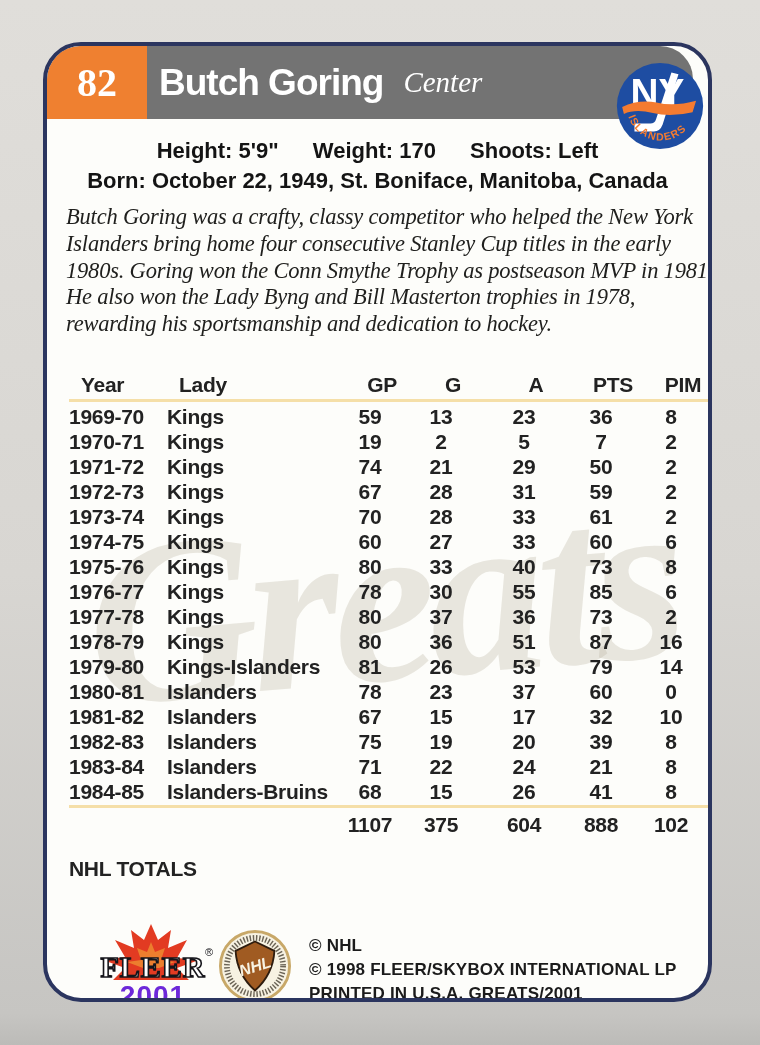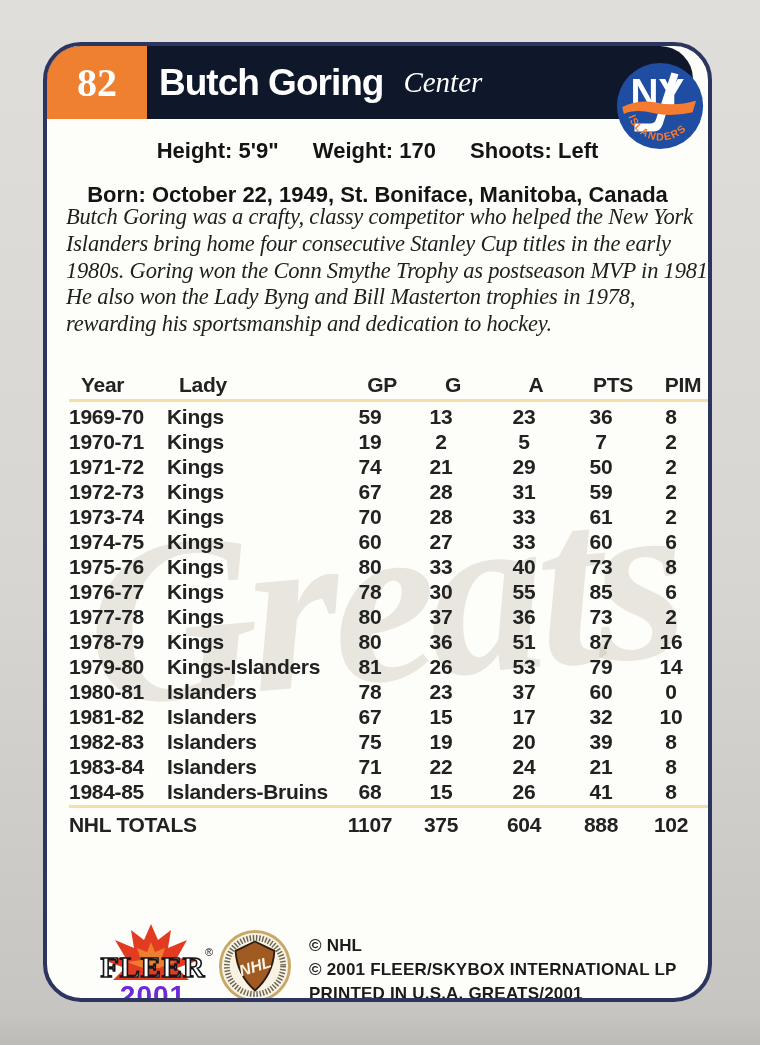--- a/index.html
+++ b/index.html
@@ -9,21 +9,21 @@
     font-family:"Liberation Sans",sans-serif;
   }
   .card{
     position:absolute;left:43px;top:42px;width:669px;height:960px;
     background:#fdfdfa;border:4px solid #2b355f;border-radius:38px;
     overflow:hidden;box-sizing:border-box;
   }
   
   .header{
     position:absolute;left:0;top:0;right:15px;height:73px;
-    background:#0f172a;border-radius:33px 33px 0 0;
+    background:#737373;border-radius:33px 33px 0 0;
   }
   .numbox{
     position:absolute;left:0;top:0;width:100px;height:73px;
     background:#ef8030;border-radius:33px 0 0 0;
     display:flex;align-items:center;justify-content:center;
   }
   .numbox span{
     font-family:"Liberation Serif",serif;font-weight:bold;
     font-size:40px;color:#ffffff;
   }
@@ -38,21 +38,21 @@
   .ppos{
     font-family:"Liberation Serif",serif;font-weight:normal;font-style:italic;
     font-size:29px;color:#ffffff;margin-left:20px;
   }
   .teamlogo{position:absolute;left:569px;top:16px;width:88px;height:88px;z-index:5;}
   
   .vitals1{position:absolute;left:0;top:92px;width:100%;text-align:center;
     font-weight:bold;font-size:22px;color:#141414;}
   .vitals1 .grp{margin:0 14px;}
   .vitals2{position:absolute;left:0;top:122px;width:100%;text-align:center;
-    font-weight:bold;font-size:22px;color:#141414;margin-top:14px;}
+    font-weight:bold;font-size:22px;color:#141414;}
   
   .bio{
     position:absolute;left:19px;top:158px;width:648px;
     font-family:"Liberation Serif",serif;font-style:italic;
     font-size:22.5px;line-height:26.8px;color:#20201e;letter-spacing:-0.2px;
   }
   
   .watermark{
     position:absolute;left:-10px;top:420px;width:690px;text-align:center;
     font-family:"Liberation Serif",serif;font-style:italic;font-weight:bold;
@@ -63,21 +63,21 @@
   .stats{position:absolute;left:22px;top:325px;width:640px;z-index:1;
     font-weight:bold;font-size:21px;color:#222;letter-spacing:-0.3px;}
   .trow{display:grid;grid-template-columns:98px 170px 66px 76px 90px 64px 76px;
     height:25px;line-height:25px;}
   .thead{height:27px;line-height:27px;margin-left:12px;}
   .tcell{overflow:visible;white-space:nowrap;}
   .c0,.c1{text-align:left;}
   .c2,.c3,.c4,.c5,.c6{text-align:center;}
   .rule{height:3px;background:#f5dfa8;margin:1px 0 2px 0;}
   .totrow{height:29px;line-height:29px;}
-  .totlabel{grid-column:1/3;text-align:left;}
+  .totlabel{grid-column:1/3;text-align:left;margin-top:44px;}
   
   .fleer{position:absolute;left:36px;top:878px;width:140px;height:86px;text-align:center;}
   .fleer svg{position:absolute;left:8px;top:0;z-index:0;}
   .fleer .brand{
     position:absolute;left:0;top:26px;width:140px;z-index:1;
     font-family:"Liberation Serif",serif;font-weight:bold;font-size:30px;
     color:#ffffff;letter-spacing:1px;
     -webkit-text-stroke:1.6px #15151a;
     text-shadow:0 0 1px #15151a;
   }
@@ -315,18 +315,18 @@
 
     <svg class="shield" viewBox="0 0 100 100">
       <circle cx="50" cy="50" r="48" fill="#f7f2e2" stroke="#c8a868" stroke-width="4"></circle>
       <circle cx="50" cy="50" r="39" fill="none" stroke="#6b6456" stroke-width="8" stroke-dasharray="2 2.4"></circle>
       <path d="M50 16 L77 29 Q75 62 50 84 Q25 62 23 29 Z" fill="#a05b22" stroke="#2e1c0e" stroke-width="2.5"></path>
       <text x="50" y="58" text-anchor="middle" font-family="Liberation Sans, sans-serif" font-weight="bold" font-style="italic" font-size="22" fill="#f7f2e2" transform="rotate(-18 50 50)">NHL</text>
     </svg>
 
     <div class="copyright">
       <div>© NHL</div>
-      <div>© 2001 FLEER/SKYBOX INTERNATIONAL LP</div>
+      <div>© 1998 FLEER/SKYBOX INTERNATIONAL LP</div>
       <div>PRINTED IN U.S.A. GREATS/2001</div>
     </div>
 
   </div>
 </div>
 
 </body></html>

